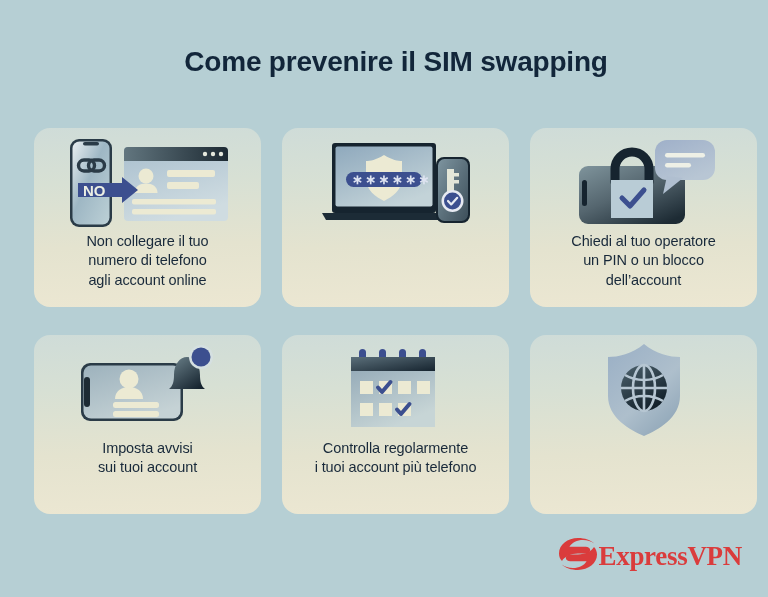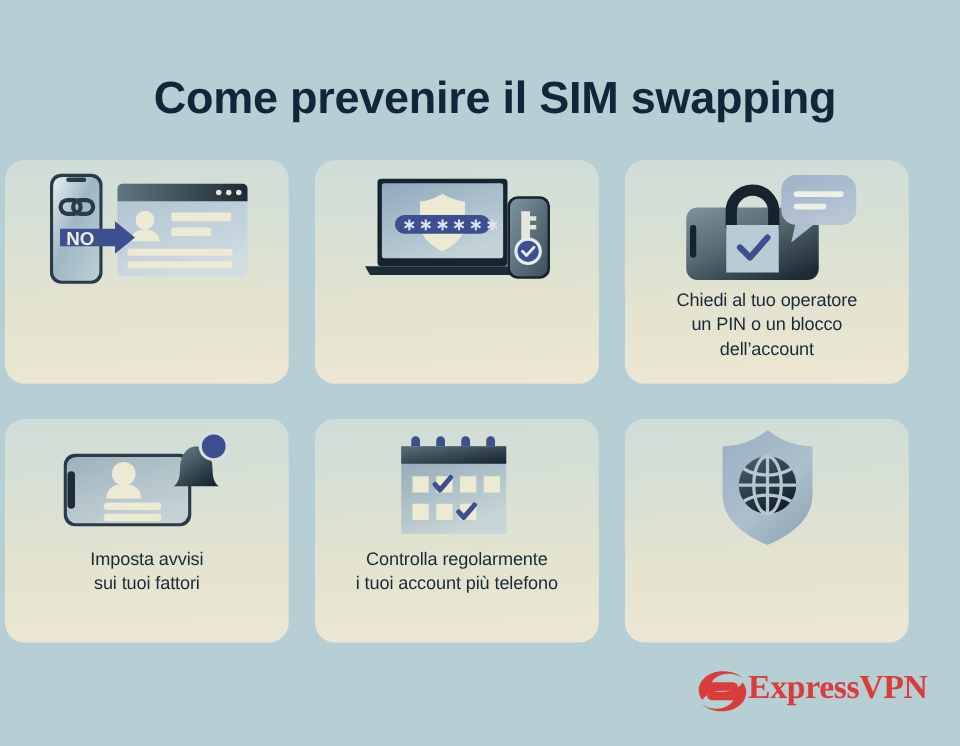--- a/index.html
+++ b/index.html
@@ -13,33 +13,33 @@
   body {
     background: #b6cfd4;
     font-family: "Liberation Sans", sans-serif;
     color: #1b2838;
     position: relative;
   }
 
   
   .page-title {
     text-align: center;
-    font-size: 36px;
+    font-size: 28px;
     font-weight: bold;
     letter-spacing: -0.2px;
     color: #12263a;
-    padding-top: 60px;
+    padding-top: 48px;
     line-height: 1;
     margin-left: 24px;
   }
 
   
   .grid {
     position: absolute;
-    left: 4px;
+    left: 34px;
     top: 128px;
     width: 728px;
     display: grid;
     grid-template-columns: repeat(3, 227px);
     grid-template-rows: 179px 179px;
     column-gap: 21px;
     row-gap: 28px;
   }
 
   .card {
@@ -70,20 +70,21 @@
     white-space: pre-line;
     letter-spacing: -0.1px;
   }
 
   
   .logo {
     position: absolute;
     right: 26px;
     bottom: 22px;
     display: flex;
+    align-items: center;
     gap: 0;
   }
   .logo-mark { display: block; }
   .logo-text {
     font-family: "Liberation Serif", serif;
     font-size: 27px;
     font-weight: bold;
     color: #da3c3c;
     letter-spacing: -0.3px;
     line-height: 1;
@@ -133,20 +134,23 @@
 
         <g fill="none" stroke="#2a3b47" stroke-width="3.4">
           <rect x="14.5" y="25" width="16" height="11" rx="5.5"></rect>
           <rect x="24.5" y="25" width="16" height="11" rx="5.5"></rect>
         </g>
 
         <path d="M14 48h44V42l16 13-16 13v-6H14z" fill="#3c4f8f"></path>
         <text x="19" y="61" font-family="Liberation Sans, sans-serif" font-size="15" font-weight="bold" fill="#ecefe4">NO</text>
       </svg>
     </div>
+    <div class="card-label">Non collegare il tuo
+numero di telefono
+agli account online</div>
   </div>
 
   <div class="card">
     <div class="card-art">
       <svg width="160" height="92" viewBox="0 0 160 92">
         <defs>
           <linearGradient id="g-screen" x1="0" y1="0" x2="0.6" y2="1">
             <stop offset="0" stop-color="#8fa9bd"></stop>
               <stop offset="1" stop-color="#c3d3d8"></stop>
           </linearGradient>
@@ -231,21 +235,21 @@
         <path d="M42 54c0-8 6.5-12 14-12s14 4 14 12z" fill="#ecead3"></path>
         <rect x="40" y="57" width="46" height="6" rx="2.5" fill="#ecead3"></rect>
         <rect x="40" y="66" width="46" height="6" rx="2.5" fill="#ecead3"></rect>
 
         <path d="M96 44c4-3 5-8 5-14 0-11 6-18 13-18s13 7 13 18c0 6 1 11 5 14z" fill="url(#g-bell4)"></path>
         <circle cx="128" cy="12" r="12" fill="#d5e0e1"></circle>
         <circle cx="128" cy="12" r="9.5" fill="#3c4f8f"></circle>
       </svg>
     </div>
     <div class="card-label">Imposta avvisi
-sui tuoi fattori</div>
+sui tuoi account</div>
   </div>
 
   <div class="card">
     <div class="card-art">
       <svg width="110" height="90" viewBox="0 0 110 90">
         <defs>
           <linearGradient id="g-cal5" x1="0" y1="0" x2="0.5" y2="1">
             <stop offset="0" stop-color="#8ea5b4"></stop>
               <stop offset="1" stop-color="#c7d5d6"></stop>
           </linearGradient>

